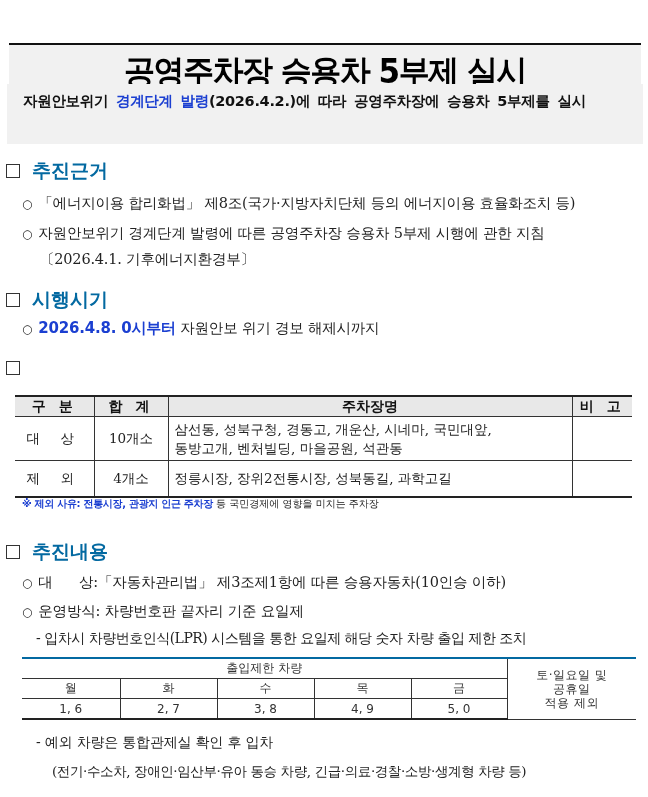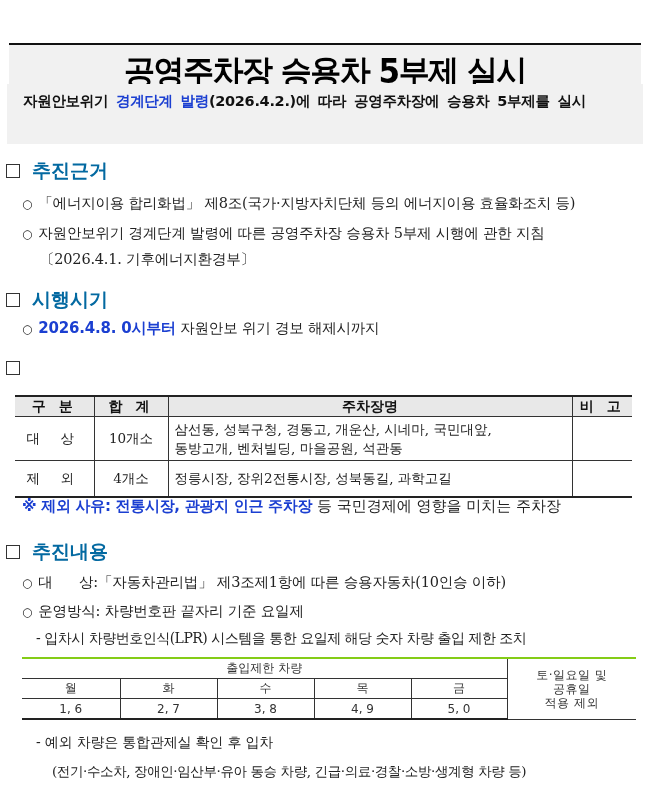--- a/index.html
+++ b/index.html
@@ -23,27 +23,27 @@
   .t1 { left: 15px; top: 395px; width: 617px; font-size: 13.5px; }
   .t1 th { background: #e8e8e8; font-family: "DejaVu Sans", "Liberation Sans", sans-serif; font-weight: bold; font-size: 14px; height: 19px; border-left: 1px solid #333; border-right: 1px solid #333; border-top: 2px solid #222; border-bottom: 1px solid #333; padding: 0; letter-spacing: 4px; }
   .t1 td { border: 1px solid #333; padding: 2px 6px; color: #222; line-height: 19px; }
   .t1 tr:last-child td { border-bottom: 2px solid #222; }
   .t1 th:first-child, .t1 td:first-child { border-left: none; }
   .t1 th:last-child, .t1 td:last-child { border-right: none; }
   .c { text-align: center; }
 
   .t2 { left: 22px; top: 657px; width: 614px; font-family: "DejaVu Sans", "Liberation Sans", sans-serif; font-size: 12px; color: #333; }
   .t2 td { border: 1px solid #333; text-align: center; height: 19px; padding: 0; }
-  .t2 tr:first-child td { border-top: 2px solid #84cc16; }
+  .t2 tr:first-child td { border-top: 2px solid #0369a1; }
   .t2 tr:last-child td { border-bottom: 2px solid #222; }
   .t2 td.first { border-left: none; }
   .t2 td.last { border-right: none; }
   .t2 .ex { line-height: 14px; font-size: 12px; letter-spacing: 0.5px; }
 
-  .note { position: absolute; left: 22px; top: 497px; font-size: 15px; white-space: nowrap; }
+  .note { position: absolute; left: 22px; top: 497px; font-size: 10px; white-space: nowrap; }
   .note .blue-bold { color: #1b3fd1; font-weight: bold; font-family: "DejaVu Sans", "Liberation Sans", sans-serif; letter-spacing: -0.3px; }
 </style>
 </head>
 <body>
 
 <div class="title-box">
   <span class="title-text">공영주차장 승용차 5부제 실시</span>
 </div>
 
 <div class="summary-box">

